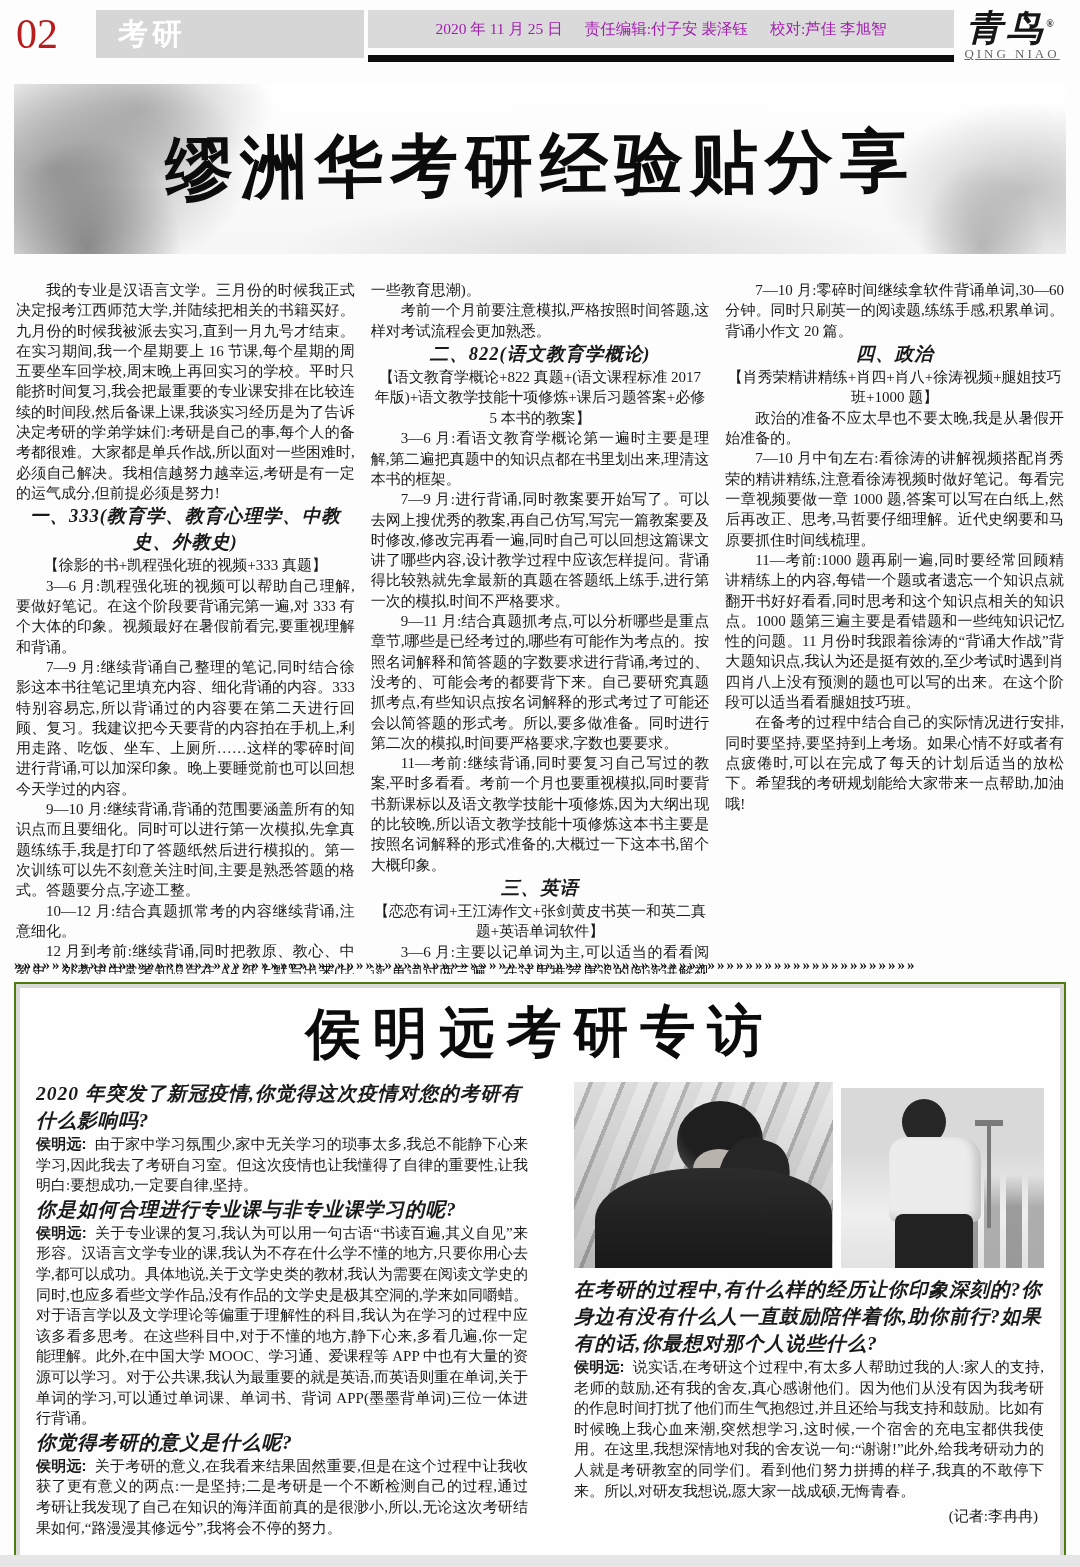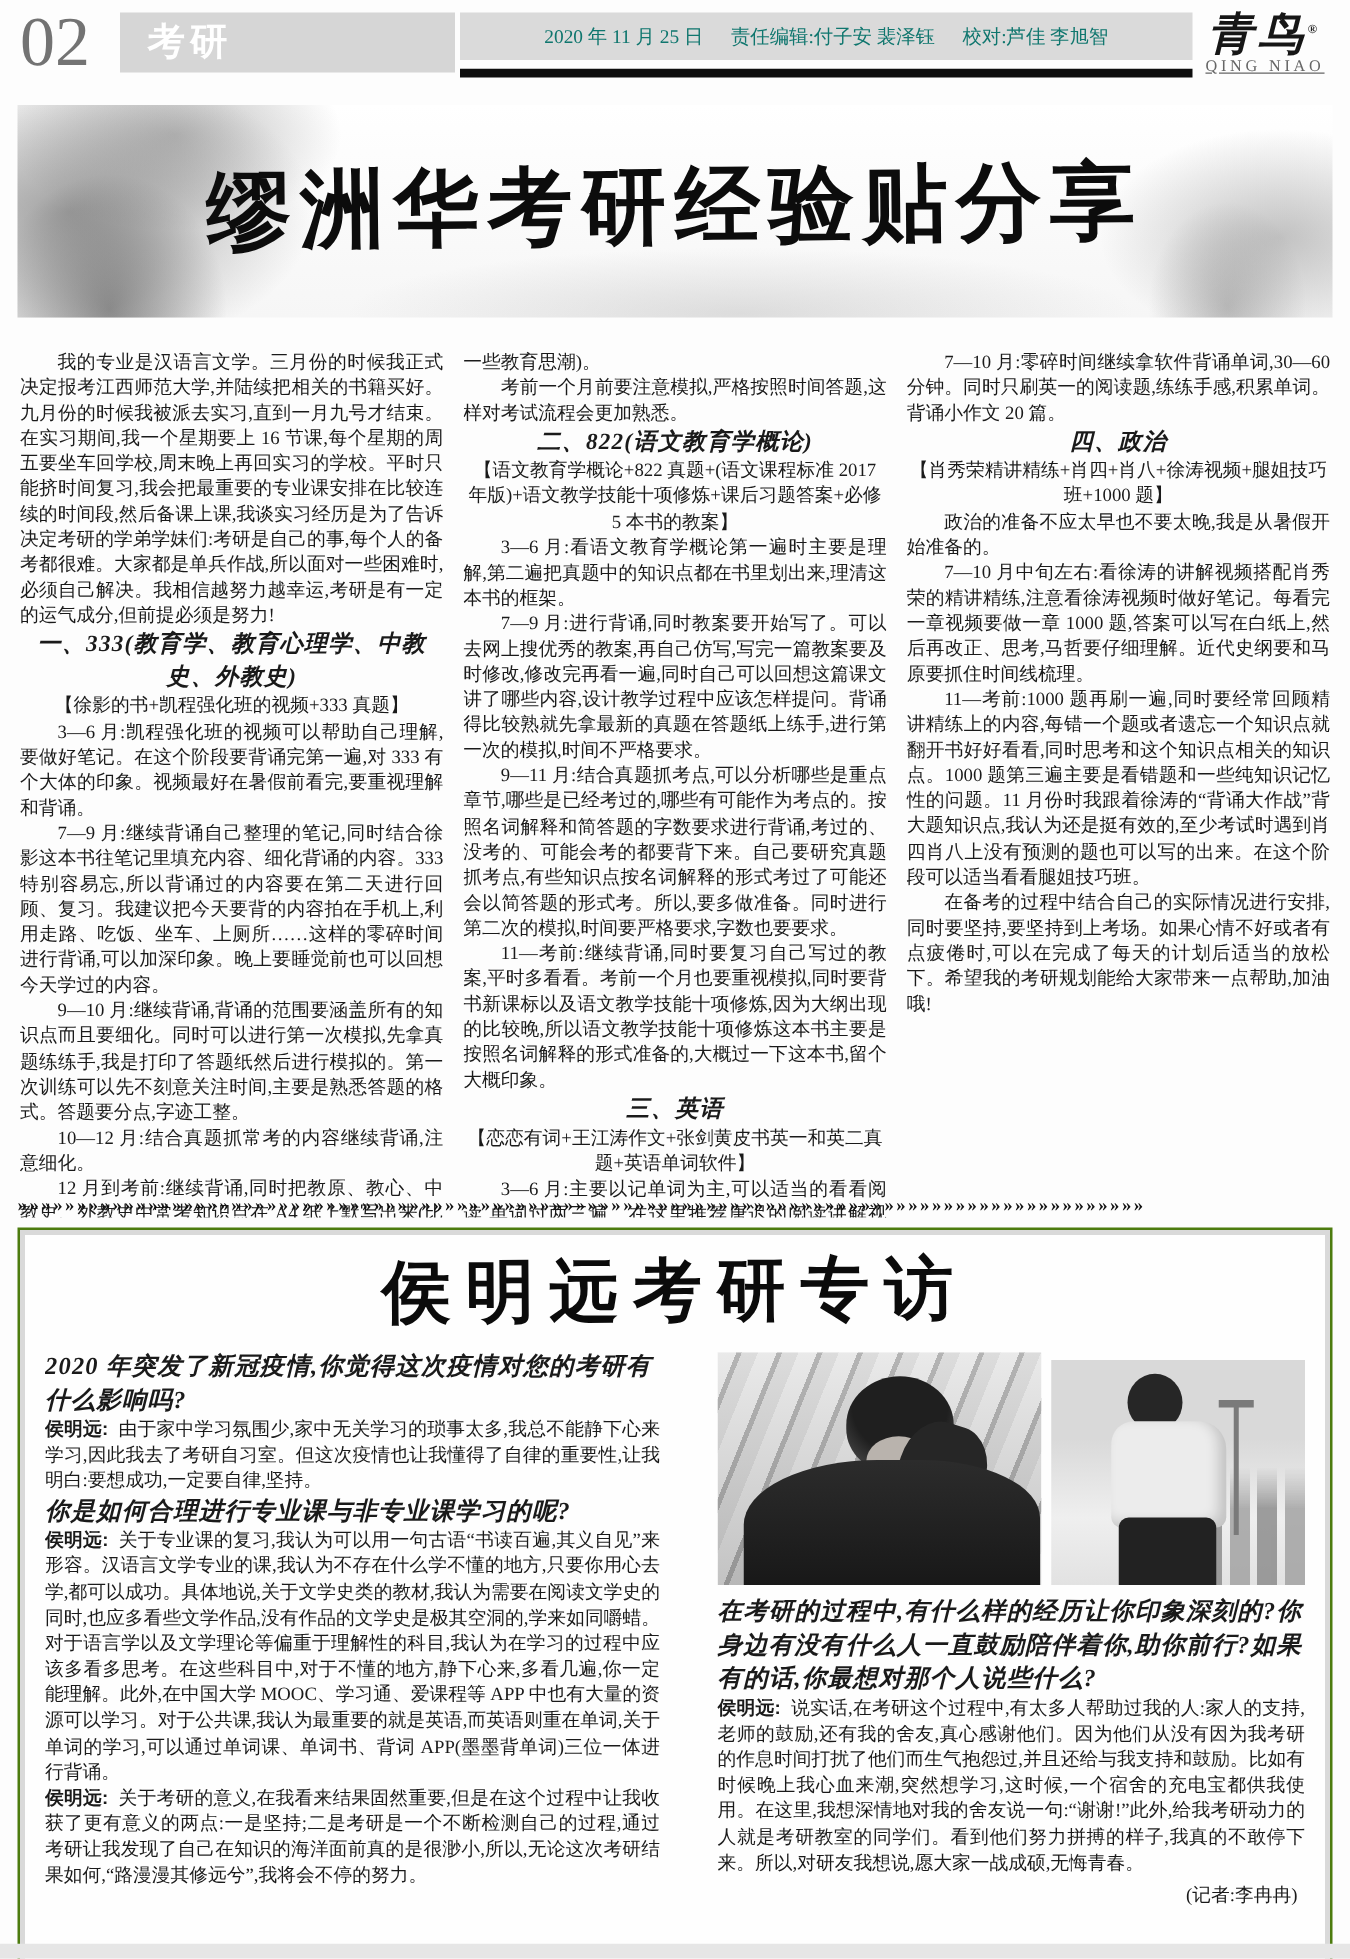--- a/index.html
+++ b/index.html
@@ -1,26 +1,26 @@
 <!DOCTYPE html>
 <html lang="zh"><head>
 <meta charset="utf-8">
 <style>
   html,body{margin:0;padding:0;background:#e9e9e9;}
   .page{position:relative;width:1080px;height:1567px;margin:0 auto;background:#fdfdfd;
         font-family:"Liberation Serif","DejaVu Serif",serif;color:#1a1a1a;overflow:hidden;}
 
   
-  .hdr-pagenum{position:absolute;left:16px;top:2px;font-size:56px;line-height:64px;color:#737373;}
+  .hdr-pagenum{position:absolute;left:16px;top:2px;font-size:42px;line-height:64px;color:#b91c1c;}
   .hdr-section{position:absolute;left:96px;top:10px;width:268px;height:48px;box-sizing:border-box;
                background:#d6d6d6;color:#ffffff;font-family:"Liberation Sans","DejaVu Sans",sans-serif;
                font-weight:bold;font-size:30px;line-height:48px;padding-left:22px;letter-spacing:4px;}
   .hdr-info{position:absolute;left:368px;top:10px;width:586px;height:38px;background:#dadada;
             display:flex;align-items:center;justify-content:center;gap:22px;
-            font-size:15.5px;color:#0f766e;white-space:nowrap;}
+            font-size:15.5px;color:#a21caf;white-space:nowrap;}
   .hdr-rule{position:absolute;left:368px;top:55px;width:586px;height:7px;background:#0e0e0e;}
   .hdr-logo{position:absolute;right:16px;top:2px;width:104px;text-align:center;}
   .hdr-logo .lg{font-size:36px;font-weight:bold;font-style:italic;letter-spacing:4px;color:#161616;line-height:44px;}
   .hdr-logo .reg{font-size:10px;vertical-align:super;font-style:normal;}
   .hdr-logo .cap{font-size:13px;letter-spacing:3px;color:#666;line-height:8px;text-decoration:underline;}
 
   
   .banner{position:absolute;left:14px;top:84px;width:1052px;height:170px;overflow:hidden;
     background:
       radial-gradient(ellipse 250px 150px at 4% 50%, rgba(70,70,70,.50), rgba(130,130,130,.22) 55%, transparent 78%),
@@ -149,20 +149,21 @@
   <div class="divider">»»»»»»»»»»»»»»»»»»»»»»»»»»»»»»»»»»»»»»»»»»»»»»»»»»»»»»»»»»»»»»»»»»»»»»»»»»»»»»»»»»»»»»»»»»»»»»»</div>
 
   <div class="iv-box">
     <div class="iv-title">侯明远考研专访</div>
     <div class="iv-content">
       <div class="iv-left">
           <p class="blk-q">2020 年突发了新冠疫情,你觉得这次疫情对您的考研有什么影响吗?</p>
           <p class="blk-a"><span class="speaker">侯明远:</span>由于家中学习氛围少,家中无关学习的琐事太多,我总不能静下心来学习,因此我去了考研自习室。但这次疫情也让我懂得了自律的重要性,让我明白:要想成功,一定要自律,坚持。</p>
           <p class="blk-q">你是如何合理进行专业课与非专业课学习的呢?</p>
           <p class="blk-a"><span class="speaker">侯明远:</span>关于专业课的复习,我认为可以用一句古语“书读百遍,其义自见”来形容。汉语言文学专业的课,我认为不存在什么学不懂的地方,只要你用心去学,都可以成功。具体地说,关于文学史类的教材,我认为需要在阅读文学史的同时,也应多看些文学作品,没有作品的文学史是极其空洞的,学来如同嚼蜡。对于语言学以及文学理论等偏重于理解性的科目,我认为在学习的过程中应该多看多思考。在这些科目中,对于不懂的地方,静下心来,多看几遍,你一定能理解。此外,在中国大学 MOOC、学习通、爱课程等 APP 中也有大量的资源可以学习。对于公共课,我认为最重要的就是英语,而英语则重在单词,关于单词的学习,可以通过单词课、单词书、背词 APP(墨墨背单词)三位一体进行背诵。</p>
+          <p class="blk-q">你觉得考研的意义是什么呢?</p>
           <p class="blk-a"><span class="speaker">侯明远:</span>关于考研的意义,在我看来结果固然重要,但是在这个过程中让我收获了更有意义的两点:一是坚持;二是考研是一个不断检测自己的过程,通过考研让我发现了自己在知识的海洋面前真的是很渺小,所以,无论这次考研结果如何,“路漫漫其修远兮”,我将会不停的努力。</p>
         </div>
       <div class="iv-right">
         <div class="photos">
           <div class="photo photo1">
             <div class="p1-shade"></div>
             <div class="p1-head"></div>
             <div class="p1-face"></div>
             <div class="p1-arm"></div>
             <div class="p1-body"></div>

